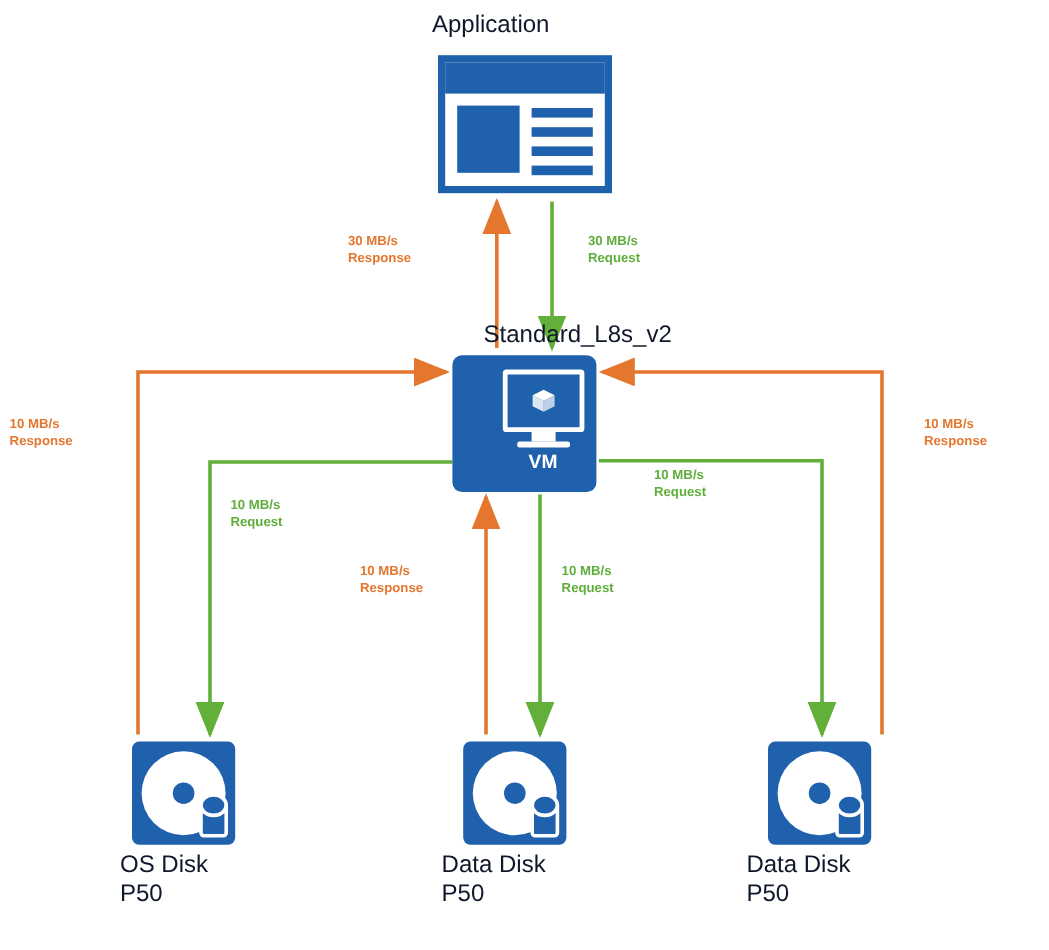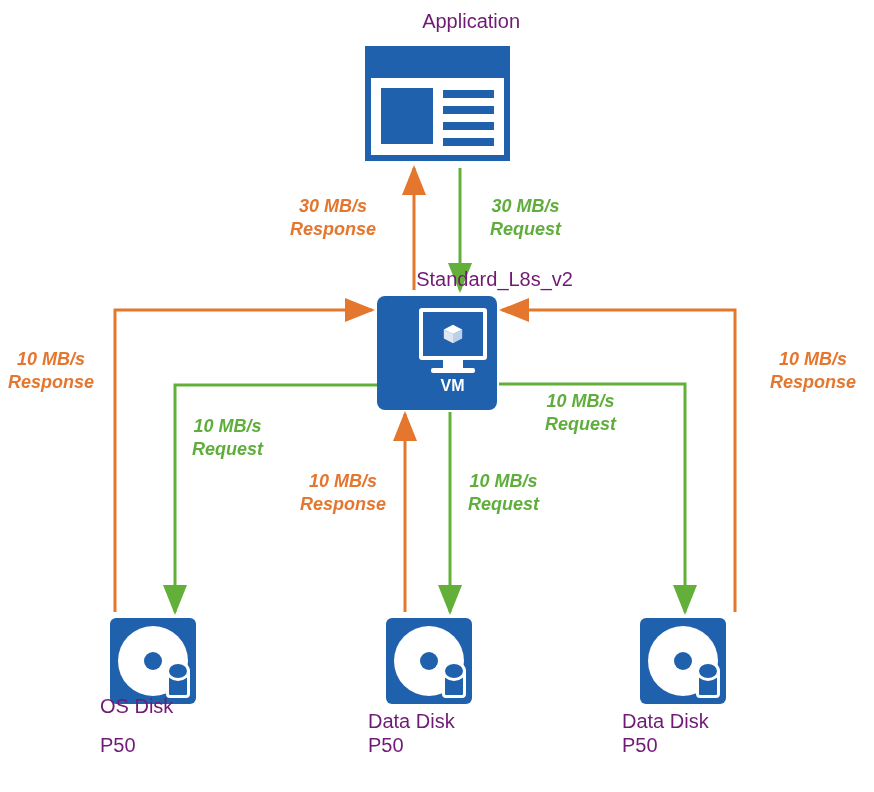--- a/index.html
+++ b/index.html
@@ -6,33 +6,32 @@
   body {
     margin: 0;
     font-family: "Segoe UI", Arial, sans-serif;
     background: #ffffff;
     width: 874px;
     height: 792px;
     position: relative;
   }
   .label {
     position: absolute;
-    color: #701a75;
+    color: #0f172a;
     font-size: 20px;
-    text-align: right;
+    text-align: left;
     white-space: pre;
   }
   .flow-label {
     position: absolute;
-    font-size: 18px;
+    font-size: 11px;
     font-weight: 600;
-    text-align: center;
+    text-align: left;
     white-space: pre;
     line-height: 1.25;
-    font-style: italic;
   }
   .req { color: #5fae3b; }
   .resp { color: #e4762e; }
 
   
   .app-window {
     position: absolute;
     left: 365px; top: 46px;
     width: 145px; height: 115px;
     border: 6px solid #1f61ad;
@@ -183,21 +182,21 @@
 Request</div>
 <div class="flow-label resp" style="left:770px; top:348px;">10 MB/s
 Response</div>
 
 <div class="disk" style="left:110px; top:618px;">
   <div class="platter"></div>
     <div class="arm">
       <div class="cyl"></div>
     </div>
 </div>
-<div class="label" style="left:100px; top:695px;">OS Disk</div>
+<div class="label" style="left:100px; top:710px;">OS Disk</div>
 <div class="label" style="left:100px; top:734px;">P50</div>
 
 <div class="disk" style="left:386px; top:618px;">
   <div class="platter"></div>
     <div class="arm">
       <div class="cyl"></div>
     </div>
 </div>
 <div class="label" style="left:368px; top:710px;">Data Disk</div>
 <div class="label" style="left:368px; top:734px;">P50</div>

